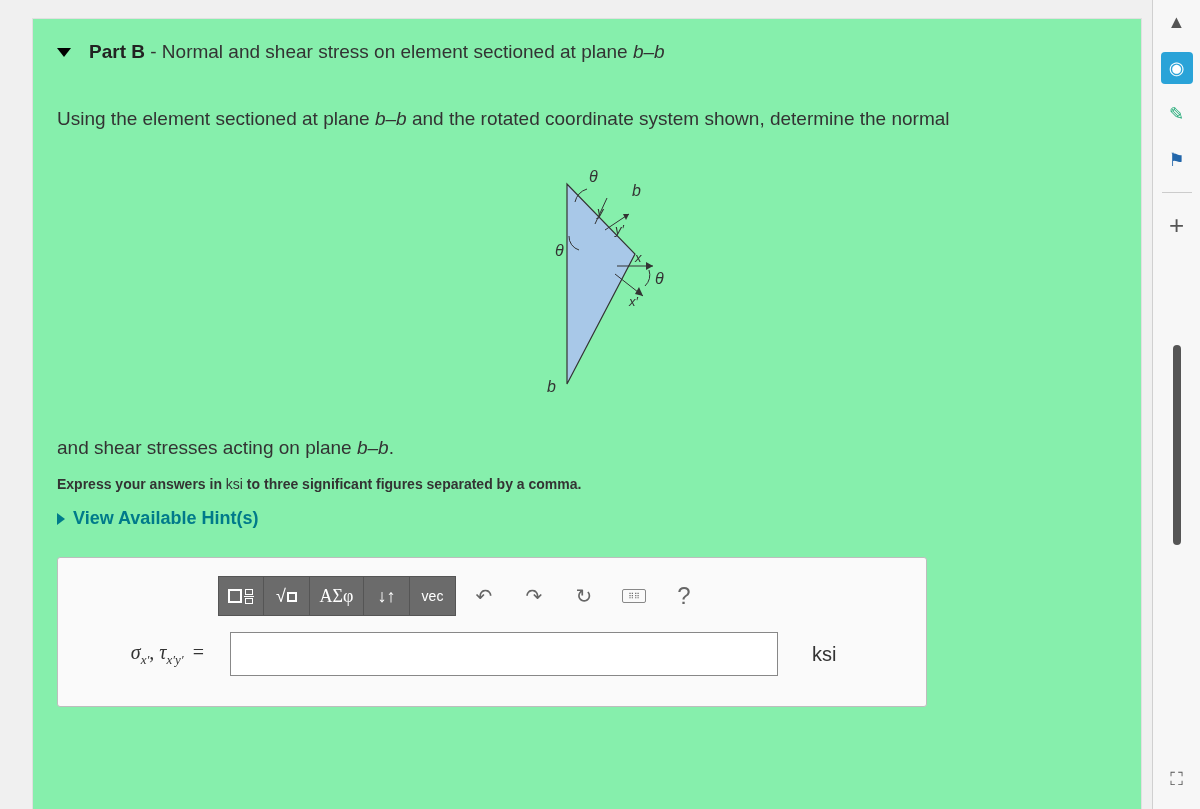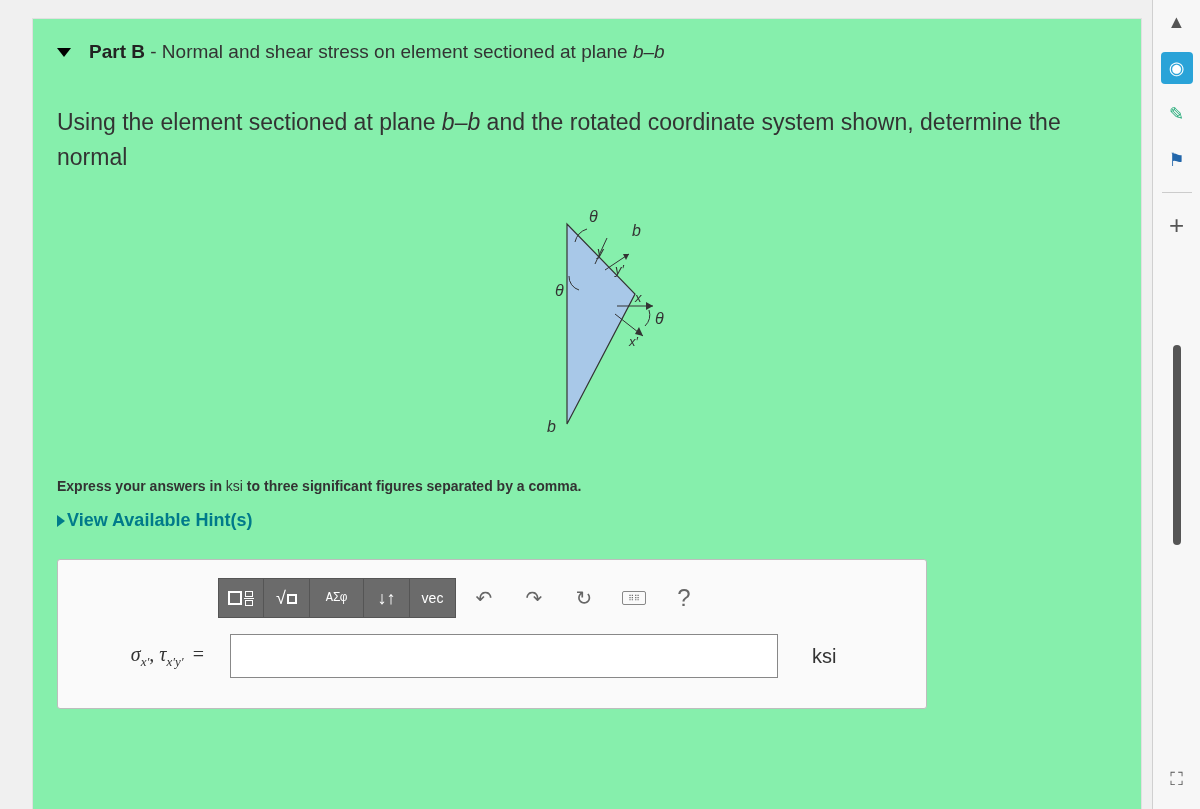--- a/index.html
+++ b/index.html
@@ -36,21 +36,21 @@
     border-top: 9px solid #000;
     cursor: pointer;
   }
   .part-title {
     font-size: 19px;
     color: #333;
   }
   .part-title b { font-weight: bold; color:#222; }
   .part-title .ital { font-style: italic; }
   .body-text {
-    font-size: 23px;
+    font-size: 19px;
     color: #333;
     line-height: 1.5;
   }
   .segment1 { margin: 0 0 10px 0; }
   .ital { font-style: italic; }
   .diagram-area {
     width: 100%;
     height: 280px;
     display: flex;
     justify-content: center;
@@ -65,21 +65,21 @@
     margin-bottom: 16px;
   }
   .instruction .nonbold { font-weight: normal; }
   .hints {
     color: #007a8a;
     font-size: 18px;
     font-weight: bold;
     cursor: pointer;
     display: flex;
     align-items: center;
-    gap: 2px;
+    gap: 8px;
     margin-bottom: 28px;
   }
   .hints .tri {
     width: 0; height: 0;
     border-top: 6px solid transparent;
     border-bottom: 6px solid transparent;
     border-left: 8px solid #007a8a;
   }
   .answer-panel {
     border: 1px solid #bdbdbd;
@@ -255,20 +255,23 @@
 
       <line x1="158" y1="120" x2="186" y2="142" stroke="#333" stroke-width="1"></line>
       <polygon points="186,142 178,140 182,133" fill="#333"></polygon>
       <text x="172" y="152" font-size="13" font-style="italic" fill="#333">x′</text>
 
       <path d="M 192 116 A 16 16 0 0 1 188 132" fill="none" stroke="#333" stroke-width="1"></path>
       <text x="198" y="130" font-size="16" font-style="italic" fill="#333">θ</text>
     </svg>
   </div>
 
+  <p class="body-text segment2">
+    <span>and shear stresses acting on plane </span><span class="ital">b–b</span><span>.</span>
+  </p>
 
   <p class="instruction">
     <span>Express your answers in </span><span class="nonbold">ksi</span><span> to three significant figures separated by a comma.</span>
   </p>
 
   <div class="hints">
     <span class="tri"></span>
     <span>View Available Hint(s)</span>
   </div>
 
@@ -282,21 +285,21 @@
               <span class="template-box" style="width:8px;height:6px;border-width:1px"></span>
               <span class="bar" style="background:#fff"></span>
               <span class="template-box" style="width:8px;height:6px;border-width:1px"></span>
             </span>
           </span>
         </div>
         <div class="tool-btn dark">
           <span style="font-size:18px">√<span class="template-box" style="border-color:#fff;width:10px;height:10px;margin-left:1px"></span></span>
         </div>
         <div class="tool-btn dark wide">
-          <span style="font-family:Liberation Mono, monospace;font-size:12px">ΑΣφ</span>
+          <span style="font-family:Liberation Serif, serif;font-size:18px">ΑΣφ</span>
         </div>
         <div class="tool-btn dark">
           <span style="font-size:18px">↓↑</span>
         </div>
         <div class="tool-btn dark">
           <span style="font-size:14px">vec</span>
         </div>
       </div>
       <div class="icon-btn">
           <span>↶</span>

